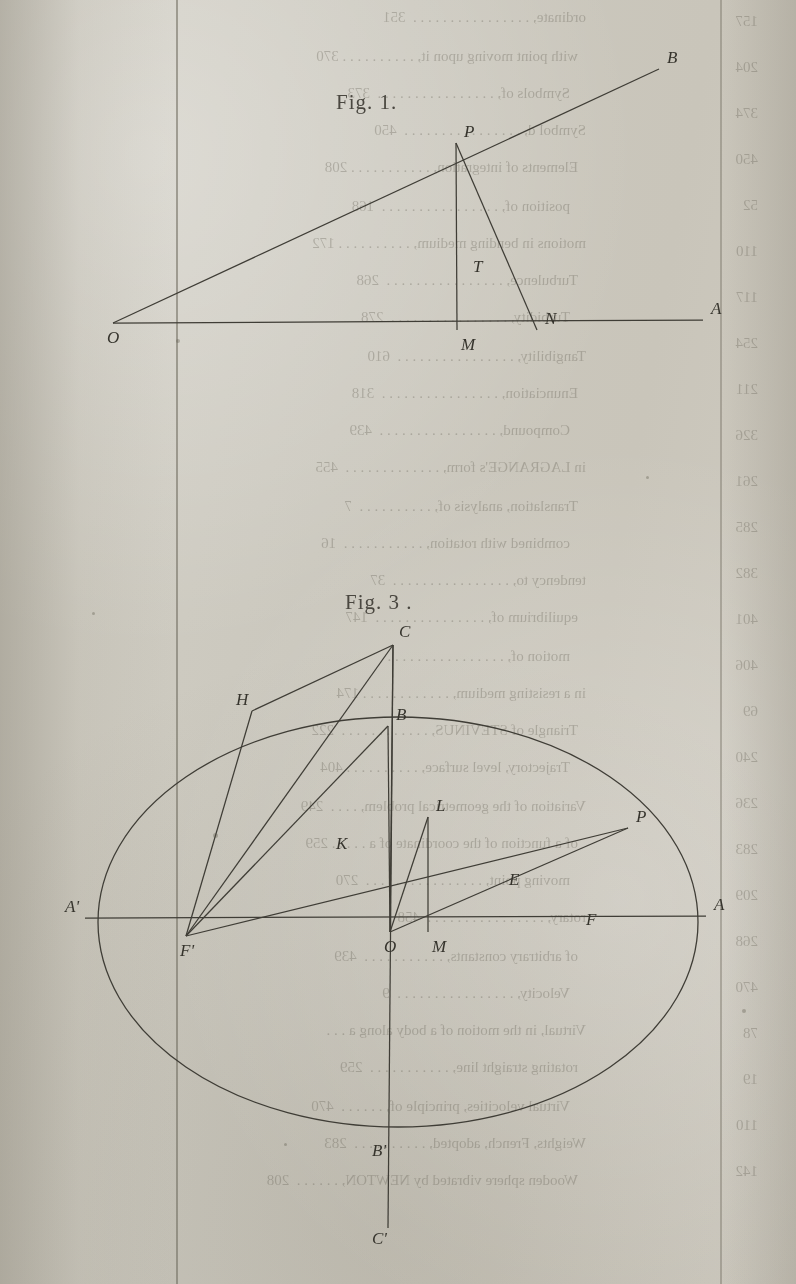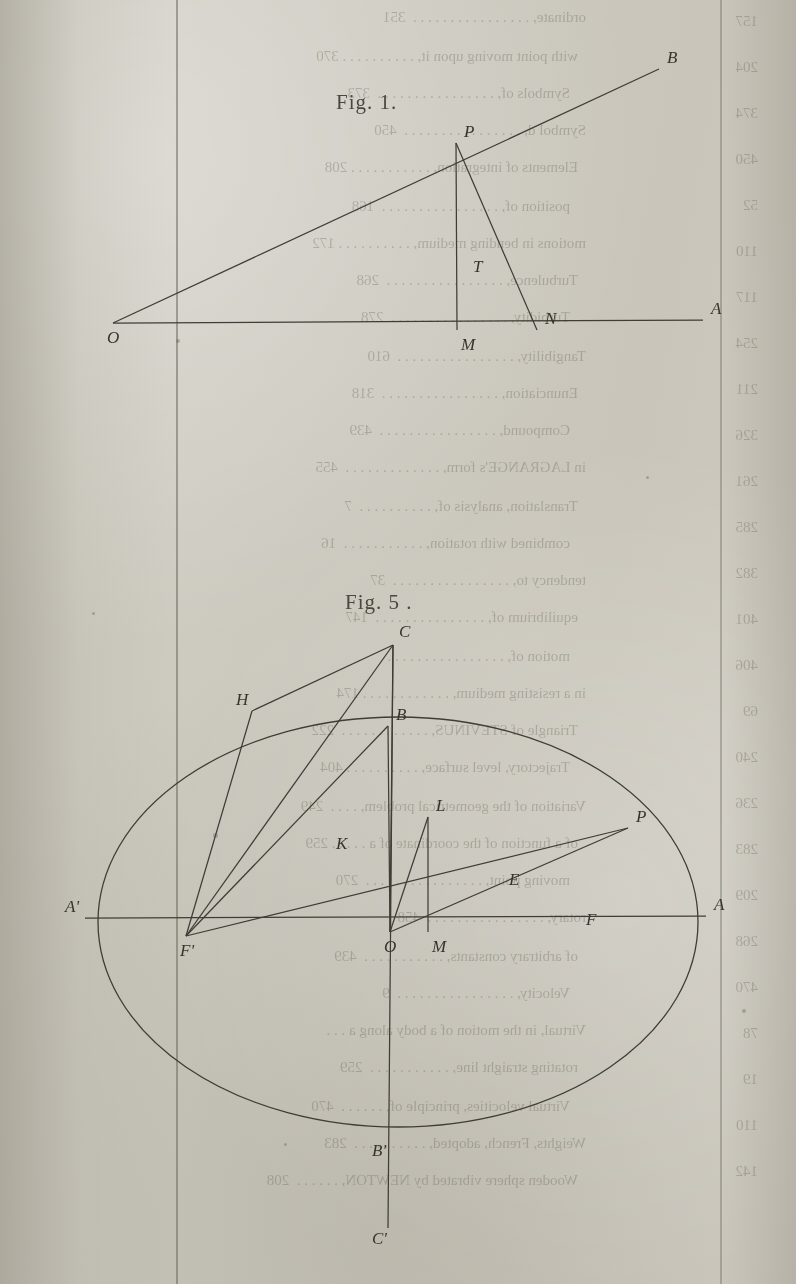--- a/index.html
+++ b/index.html
@@ -132,21 +132,21 @@
       <div class="pg" style="left: 38px; top: 934px;">268</div>
       <div class="pg" style="left: 38px; top: 980px;">470</div>
       <div class="pg" style="left: 38px; top: 1026px;">78</div>
       <div class="pg" style="left: 38px; top: 1072px;">19</div>
       <div class="pg" style="left: 38px; top: 1118px;">110</div>
       <div class="pg" style="left: 38px; top: 1164px;">142</div>
     </div>
 
   <div id="figs">
     <div class="figlabel" id="lbl1" style="left:336px;top:90px;">Fig. 1.</div>
-    <div class="figlabel" id="lbl2" style="left:345px;top:590px;">Fig. 5 .</div>
+    <div class="figlabel" id="lbl2" style="left:345px;top:590px;">Fig. 3 .</div>
 
     <svg id="svg1" width="796" height="1284">
         <line x1="113" y1="323" x2="659" y2="69" class="ln"></line>
         <line x1="113" y1="323" x2="703" y2="320" class="ln"></line>
         <line x1="456" y1="143" x2="457" y2="330" class="ln"></line>
         <line x1="456" y1="143" x2="537" y2="330" class="ln"></line>
         <text x="107" y="343" class="pt">O</text>
         <text x="711" y="314" class="pt">A</text>
         <text x="667" y="63" class="pt">B</text>
         <text x="464" y="137" class="pt">P</text>

